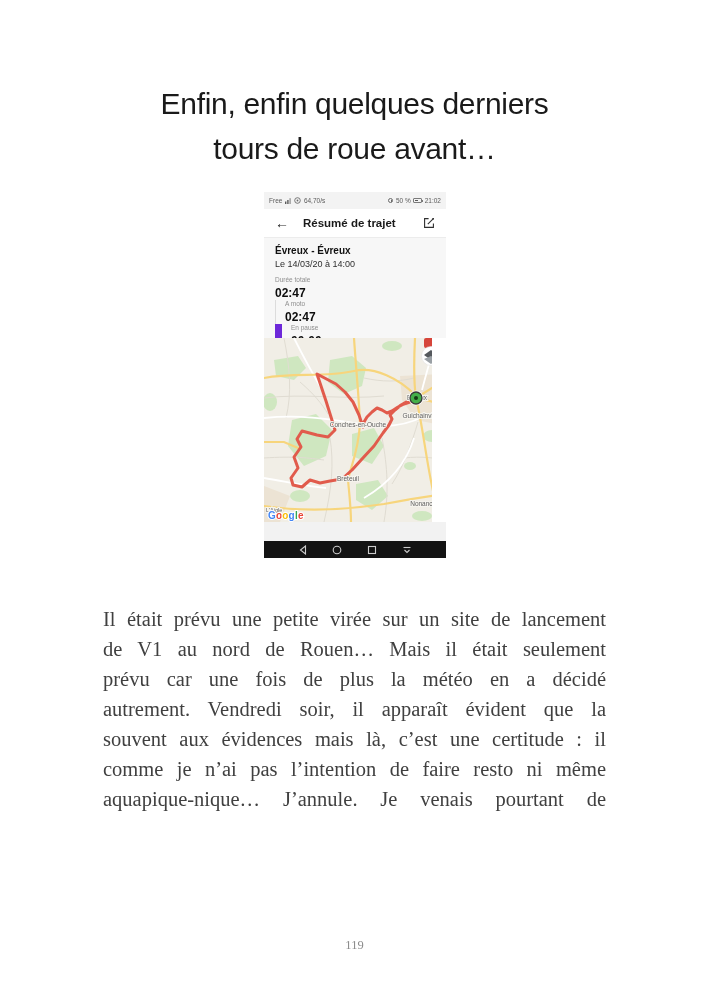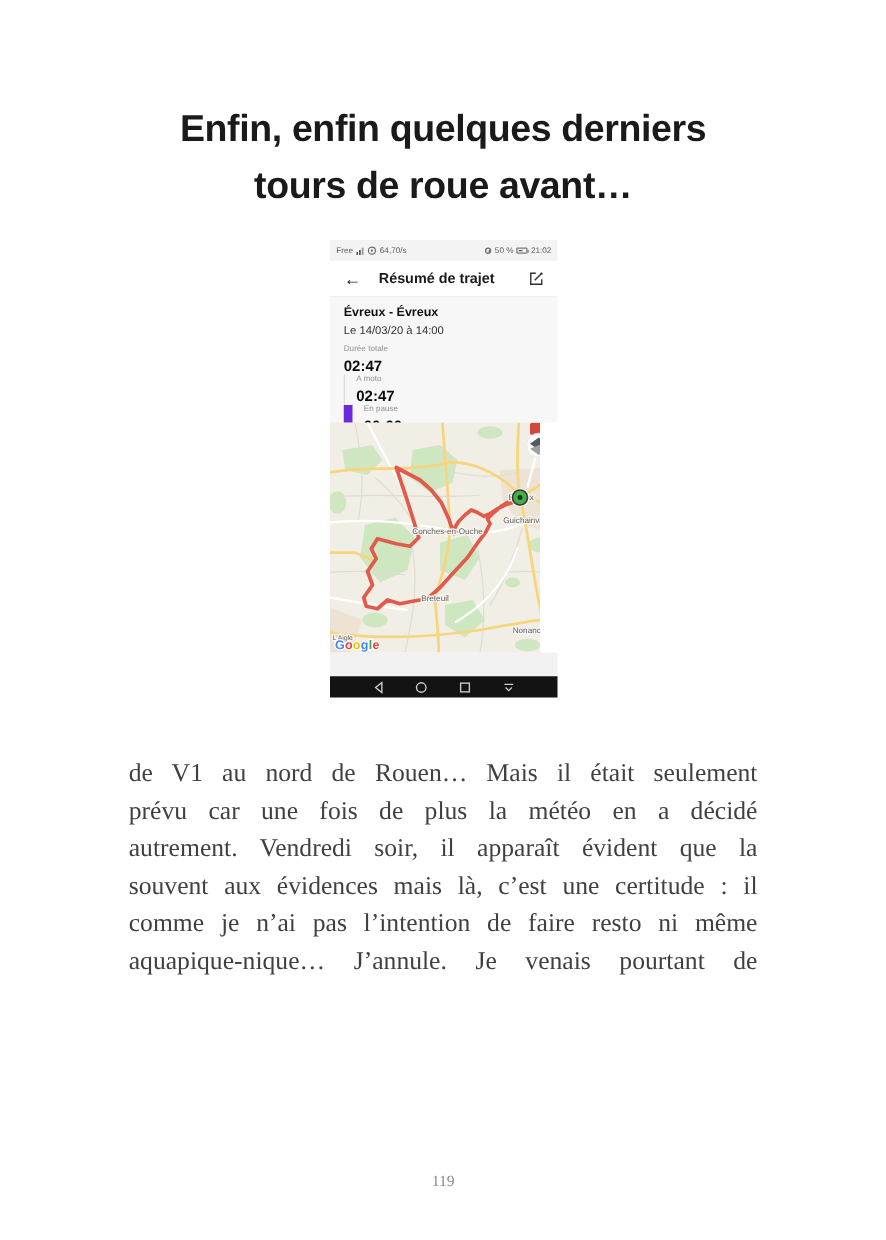--- a/index.html
+++ b/index.html
@@ -1,21 +1,21 @@
 <!DOCTYPE html>
 <html><head>
 <meta charset="utf-8">
 <style>
   * { margin:0; padding:0; box-sizing:border-box; }
   html,body { width:709px; height:992px; background:#ffffff; overflow:hidden; }
   .page { position:relative; width:709px; height:992px; background:#fff; font-family:"Liberation Sans", sans-serif; }
 
   
   .heading { position:absolute; top:81px; left:100px; width:509px; text-align:center;
-             font-family:"Liberation Sans", sans-serif; font-weight:700; font-size:30px;
+             font-family:"Liberation Sans", sans-serif; font-weight:400; font-size:30px;
              line-height:45px; color:#1a1a1a; letter-spacing:-0.3px; }
   .body-text { position:absolute; top:604px; left:103px; width:503px;
                font-family:"Liberation Serif", serif; font-size:20.5px; line-height:30px; color:#404040; }
   .body-line { text-align:justify; text-align-last:justify; white-space:normal; }
   .page-number { position:absolute; top:938px; left:0; width:709px; text-align:center;
                  font-family:"Liberation Serif", serif; font-size:12.5px; color:#8b8b8b; }
 
   
   .phone { position:absolute; left:264px; top:192px; width:182px; height:366px; background:#fff; font-family:"Liberation Sans", sans-serif; }
 
@@ -232,20 +232,21 @@
         <rect x="1.5" y="1.5" width="7" height="7" fill="none" stroke="#cccccc" stroke-width="1.1"></rect>
       </svg>
       <svg width="10" height="10" viewBox="0 0 10 10">
         <path d="M1.5,2.5 H8.5" stroke="#cccccc" stroke-width="1.1" fill="none"></path>
         <path d="M2.5,5 L5,7.5 L7.5,5" stroke="#cccccc" stroke-width="1.1" fill="none"></path>
       </svg>
     </div>
   </div>
 
   <div class="body-text">
+    <div class="body-line">Il était prévu une petite virée sur un site de lancement</div>
     <div class="body-line">de V1 au nord de Rouen… Mais il était seulement</div>
     <div class="body-line">prévu car une fois de plus la météo en a décidé</div>
     <div class="body-line">autrement. Vendredi soir, il apparaît évident que la</div>
     <div class="body-line">souvent aux évidences mais là, c’est une certitude : il</div>
     <div class="body-line">comme je n’ai pas l’intention de faire resto ni même</div>
     <div class="body-line">aquapique-nique… J’annule. Je venais pourtant de</div>
   </div>
 
   <div class="page-number">119</div>
 

